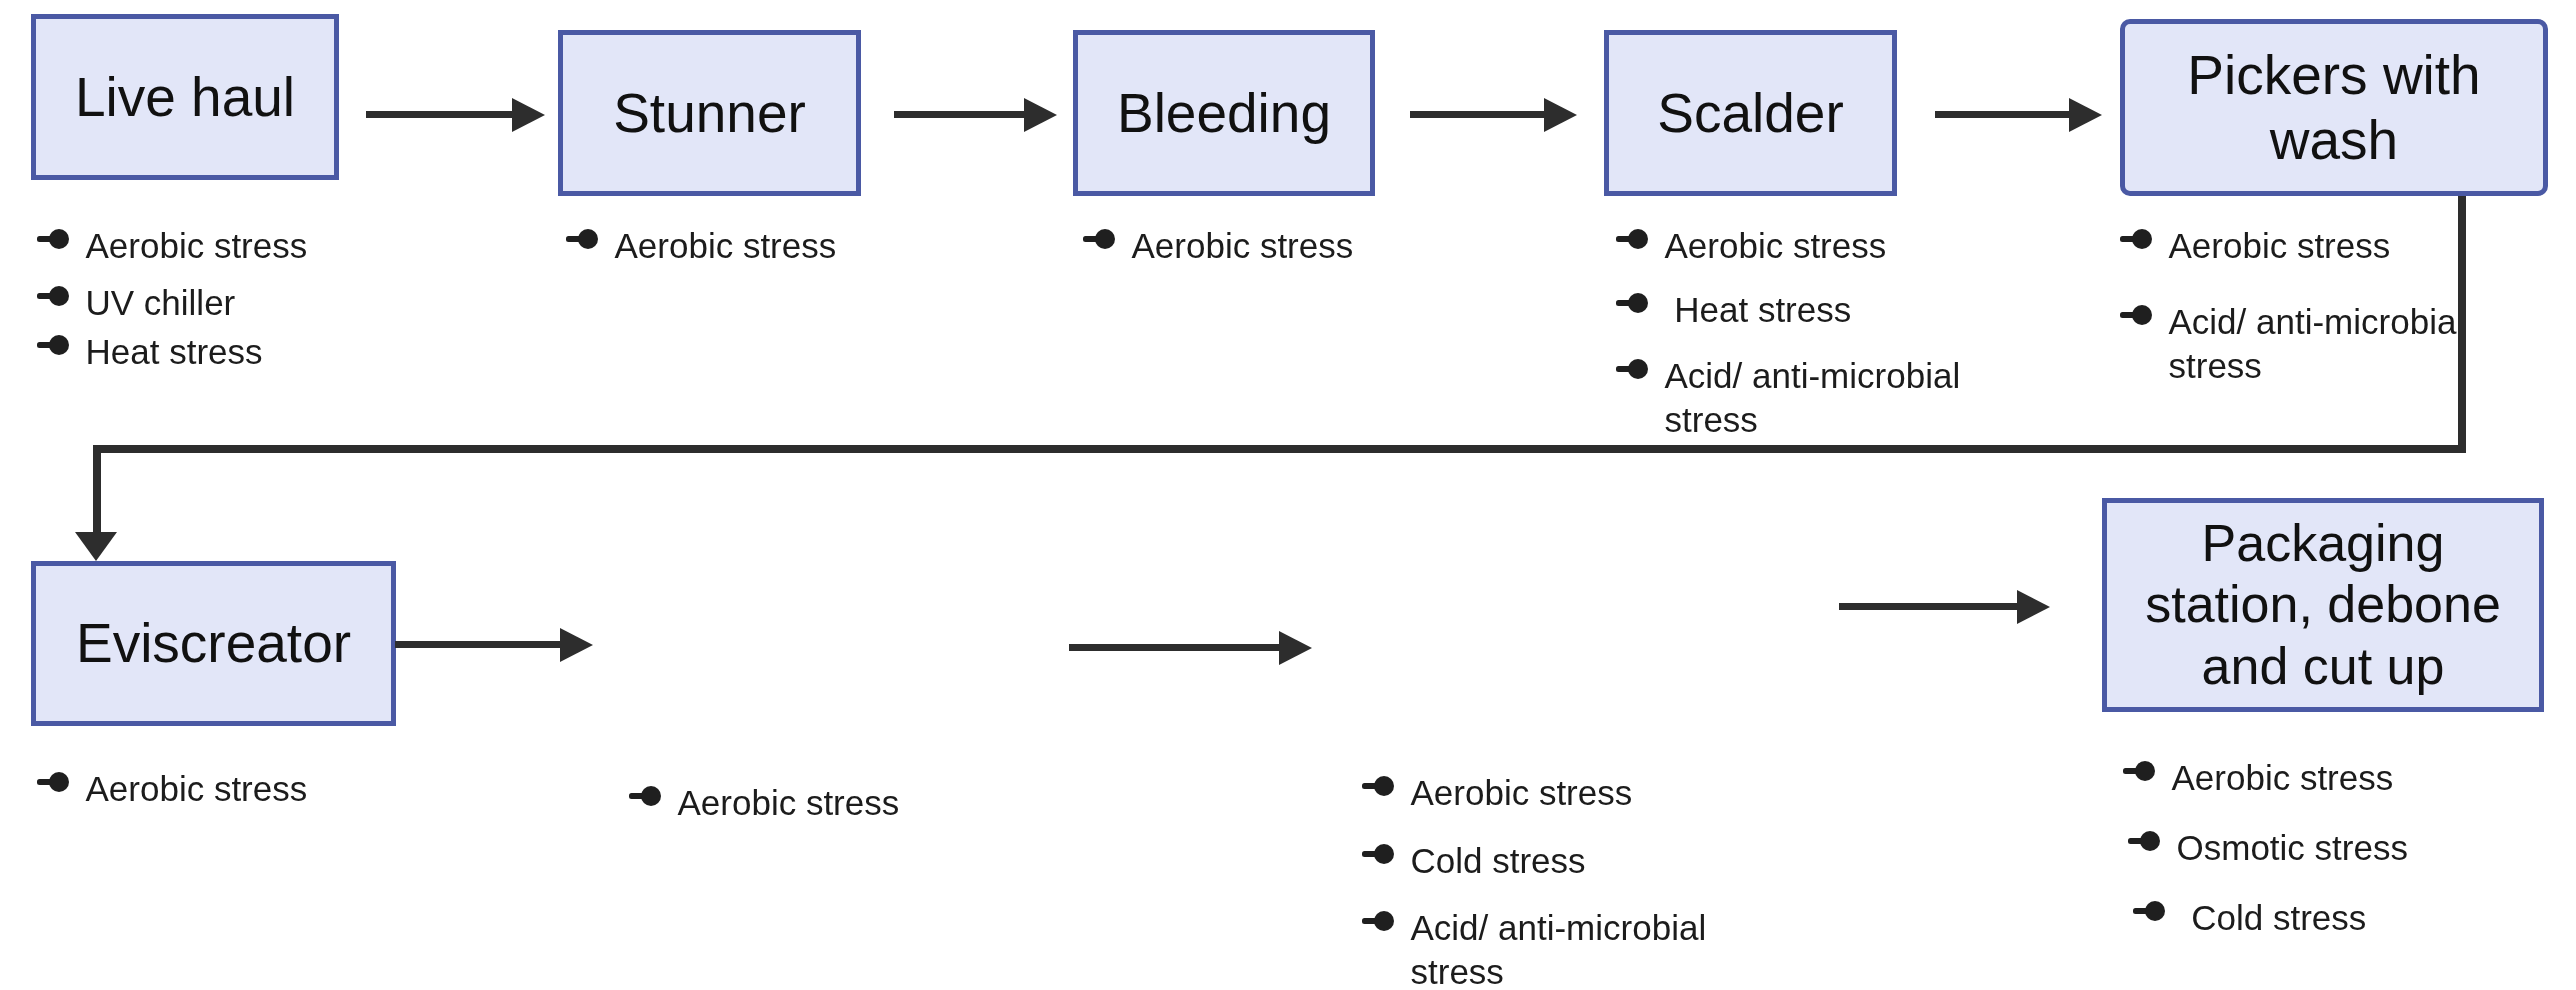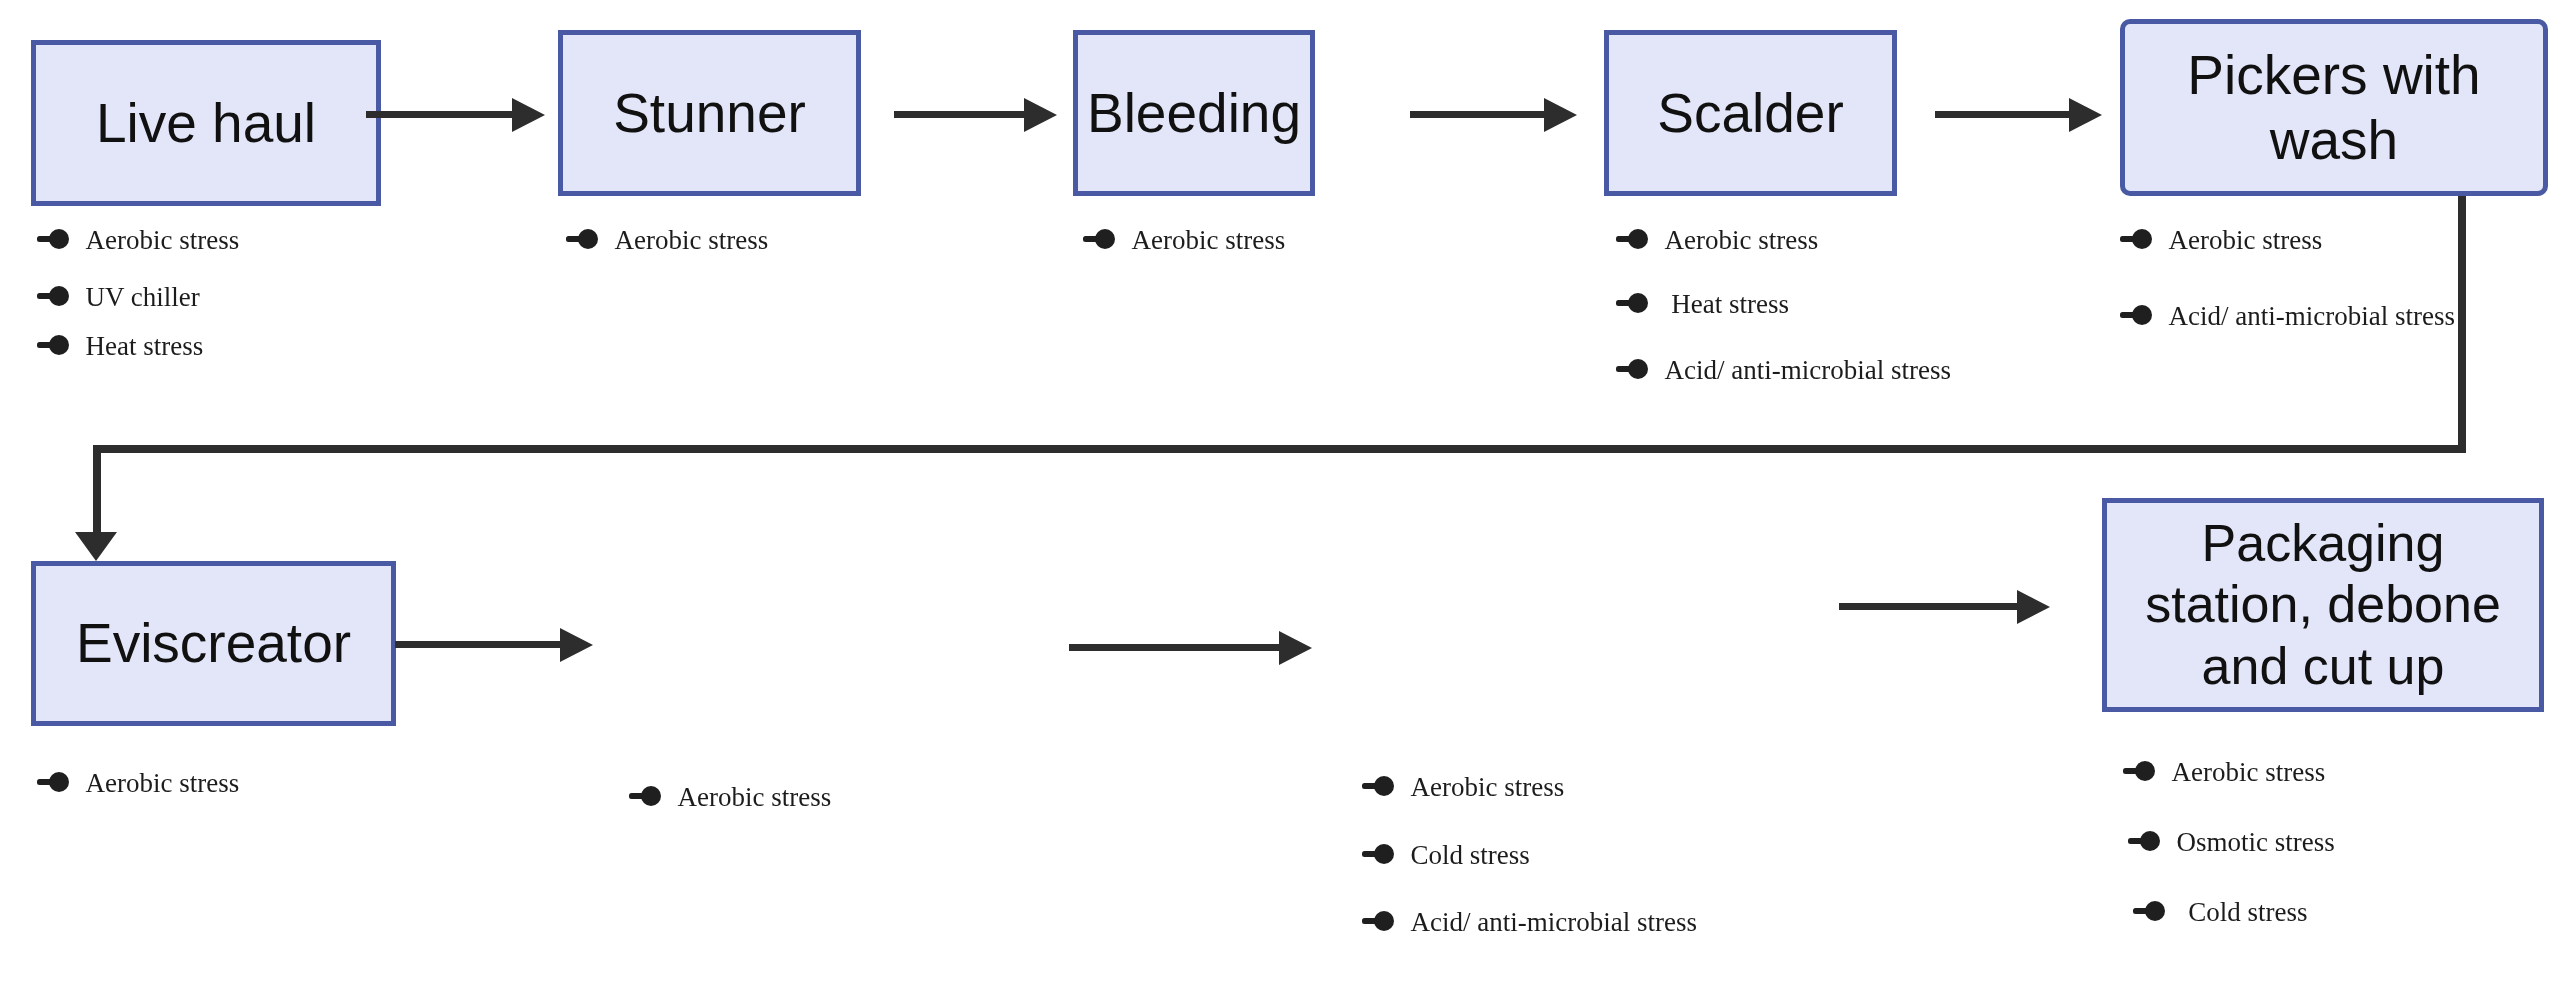--- a/index.html
+++ b/index.html
@@ -26,23 +26,22 @@
     padding:0 9px;
   }
   .box.small2{font-size:52px;}
 
   
   .stress{
     position:absolute;
     display:flex;
     align-items:flex-start;
     color:#1c1c1c;
-    font-size:27px;
+    font-size:35px;
     line-height:1.25;
-    font-family:Liberation Serif, serif;
   }
   .stress-text{white-space:pre-wrap;}
   .pin{
     flex:none;
     position:relative;
     width:32px;height:21.6px;
     margin-top:4.5px;margin-right:16.5px;
   }
   .pin::before{
     content:"";position:absolute;left:0;top:7.6px;
@@ -73,29 +72,29 @@
     border-left:21.6px solid transparent;
     border-right:21.6px solid transparent;
     border-top:29px solid #2d2d2d;
   }
 </style>
 </head>
 <body>
 
 <div id="canvas">
 
-  <div class="box" style="left:31px;top:40px;width:350px;height:166px;">
+  <div class="box" style="left:31px;top:14px;width:308px;height:166px;">
     <span>Live haul</span>
   </div>
 
   <div class="box" style="left:558px;top:30px;width:303px;height:166px;">
     <span>Stunner</span>
   </div>
 
-  <div class="box" style="left:1073px;top:30px;width:242px;height:166px;">
+  <div class="box" style="left:1073px;top:30px;width:302px;height:166px;">
     <span>Bleeding</span>
   </div>
 
   <div class="box" style="left:1604px;top:30px;width:293px;height:166px;">
     <span>Scalder</span>
   </div>
 
   <div class="box" style="left:2120px;top:19px;width:428px;height:177px;border-radius:10px;">
     <span>Pickers with wash</span>
   </div>

